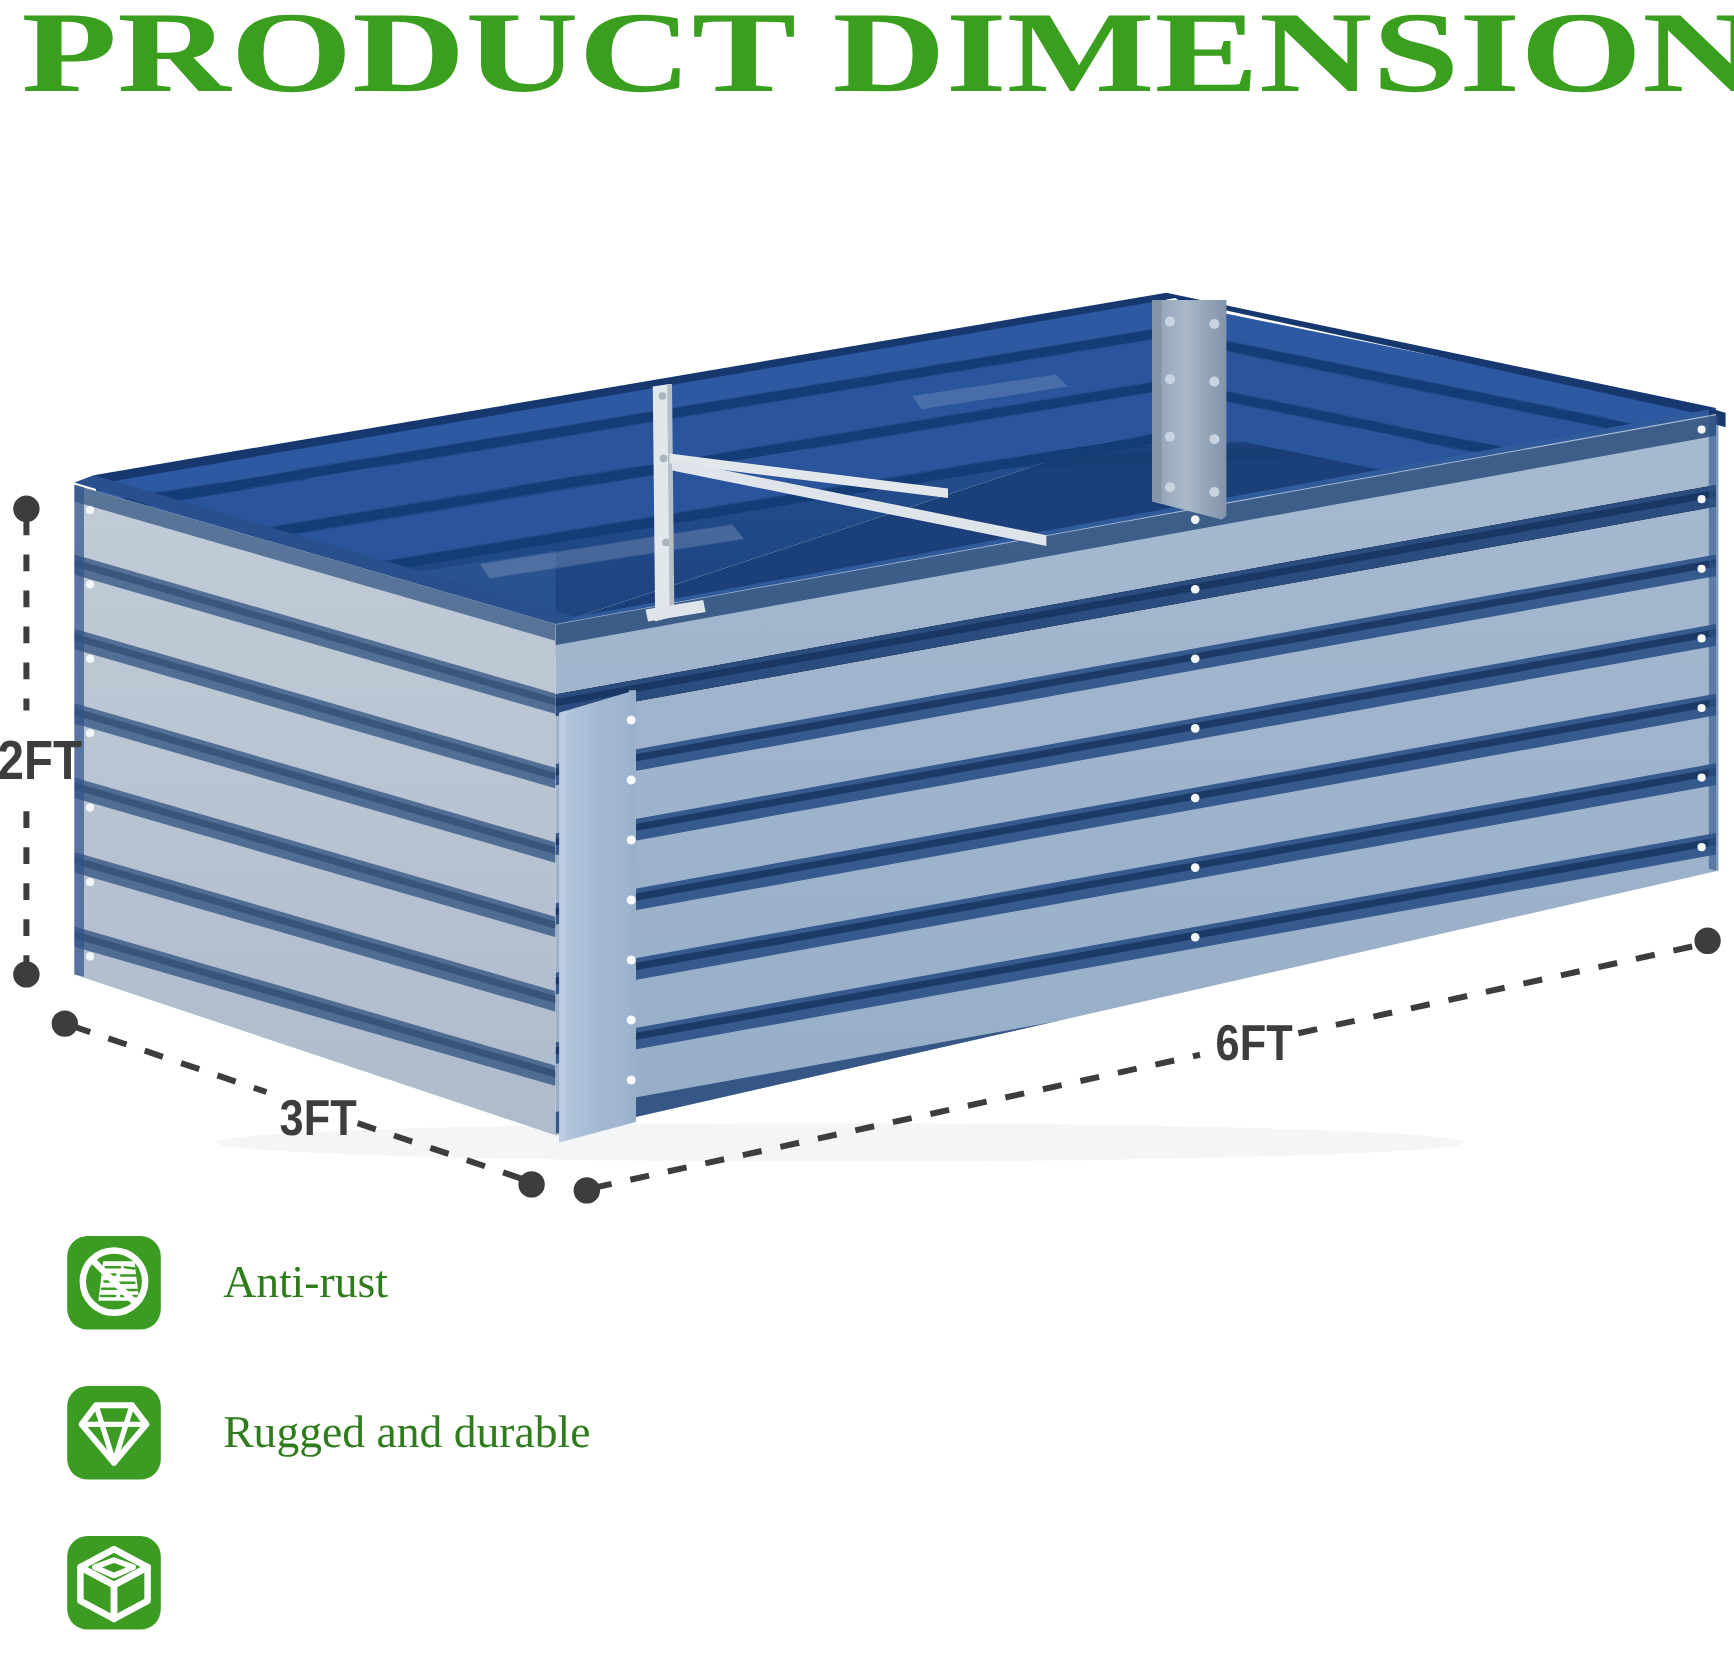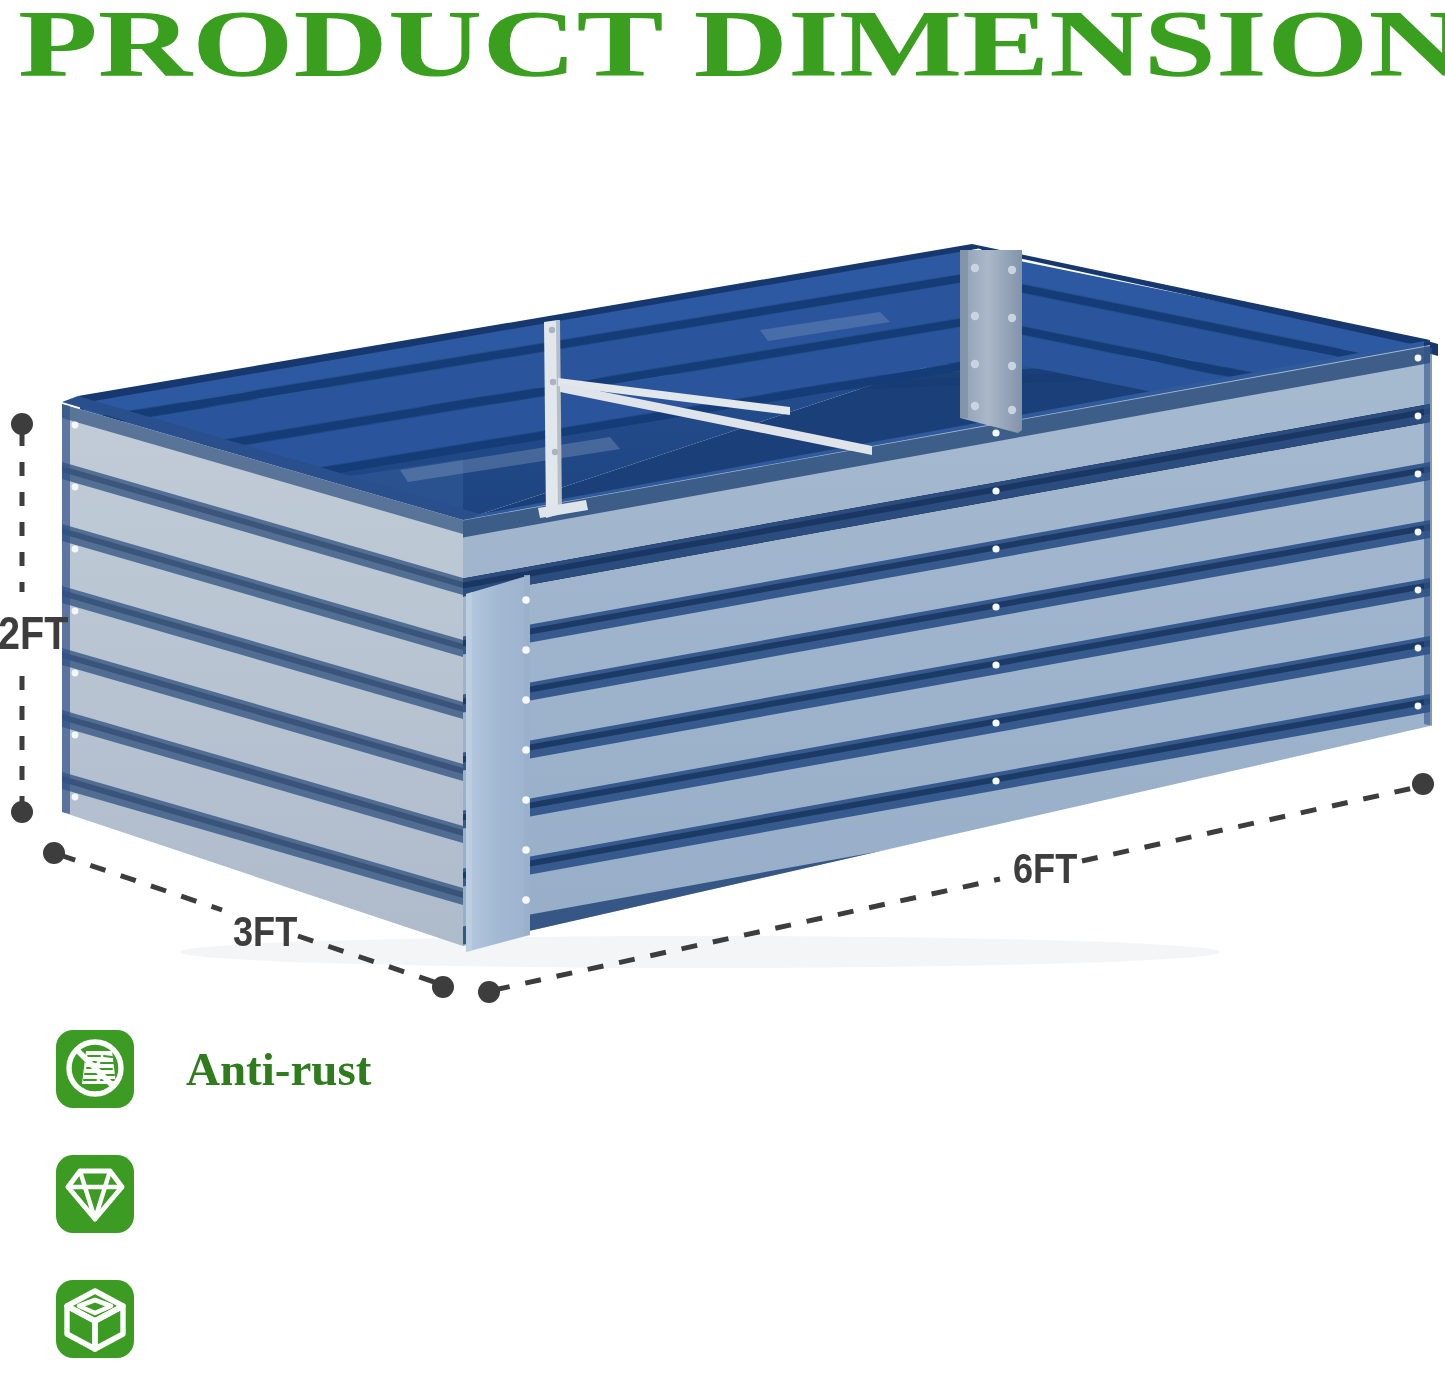--- a/index.html
+++ b/index.html
@@ -48,24 +48,24 @@
   }
   .feat-icon{
     position:absolute;left:56px;top:0px;
     width:78px;height:78px;border-radius:17px;
     background:#3c9b23;
   }
   .feat-icon svg{display:block;width:78px;height:78px;}
   .feat-label{
     position:absolute;left:186px;top:3px;
     font-family:"Liberation Serif","DejaVu Serif",serif;
-    font-size:47px;line-height:72px;
+    font-size:38px;line-height:72px;
     color:#2f7c1c;
     white-space:nowrap;
-    font-weight:700;
+    font-weight:400;
   }
 </style>
 </head>
 <body>
 
 <div id="stage">
 
   <div class="title">PRODUCT DIMENSIONS</div>
 
   <svg class="product" viewBox="0 0 1445 1391" xmlns="http://www.w3.org/2000/svg">
@@ -356,20 +356,21 @@
           </g>
           <g stroke="#ffffff" stroke-width="4.4" stroke-linecap="round">
             <line x1="12" y1="32" x2="66" y2="32"></line>
             <line x1="24" y1="16" x2="29" y2="32"></line>
             <line x1="54" y1="16" x2="49" y2="32"></line>
             <line x1="29" y1="32" x2="39" y2="64"></line>
             <line x1="49" y1="32" x2="39" y2="64"></line>
           </g>
         </svg>
       </div>
+      <div class="feat-label">Rugged and durable</div>
     </div>
 
     <div class="feature">
       <div class="feat-icon">
         <svg viewBox="0 0 78 78" xmlns="http://www.w3.org/2000/svg">
           <g fill="none" stroke="#ffffff" stroke-width="5.4" stroke-linejoin="round">
 
             <path d="M39 11 L67 26 L39 41 L11 26 Z"></path>
 
             <path d="M11 26 L11 54 L39 69 L39 41 Z"></path>

